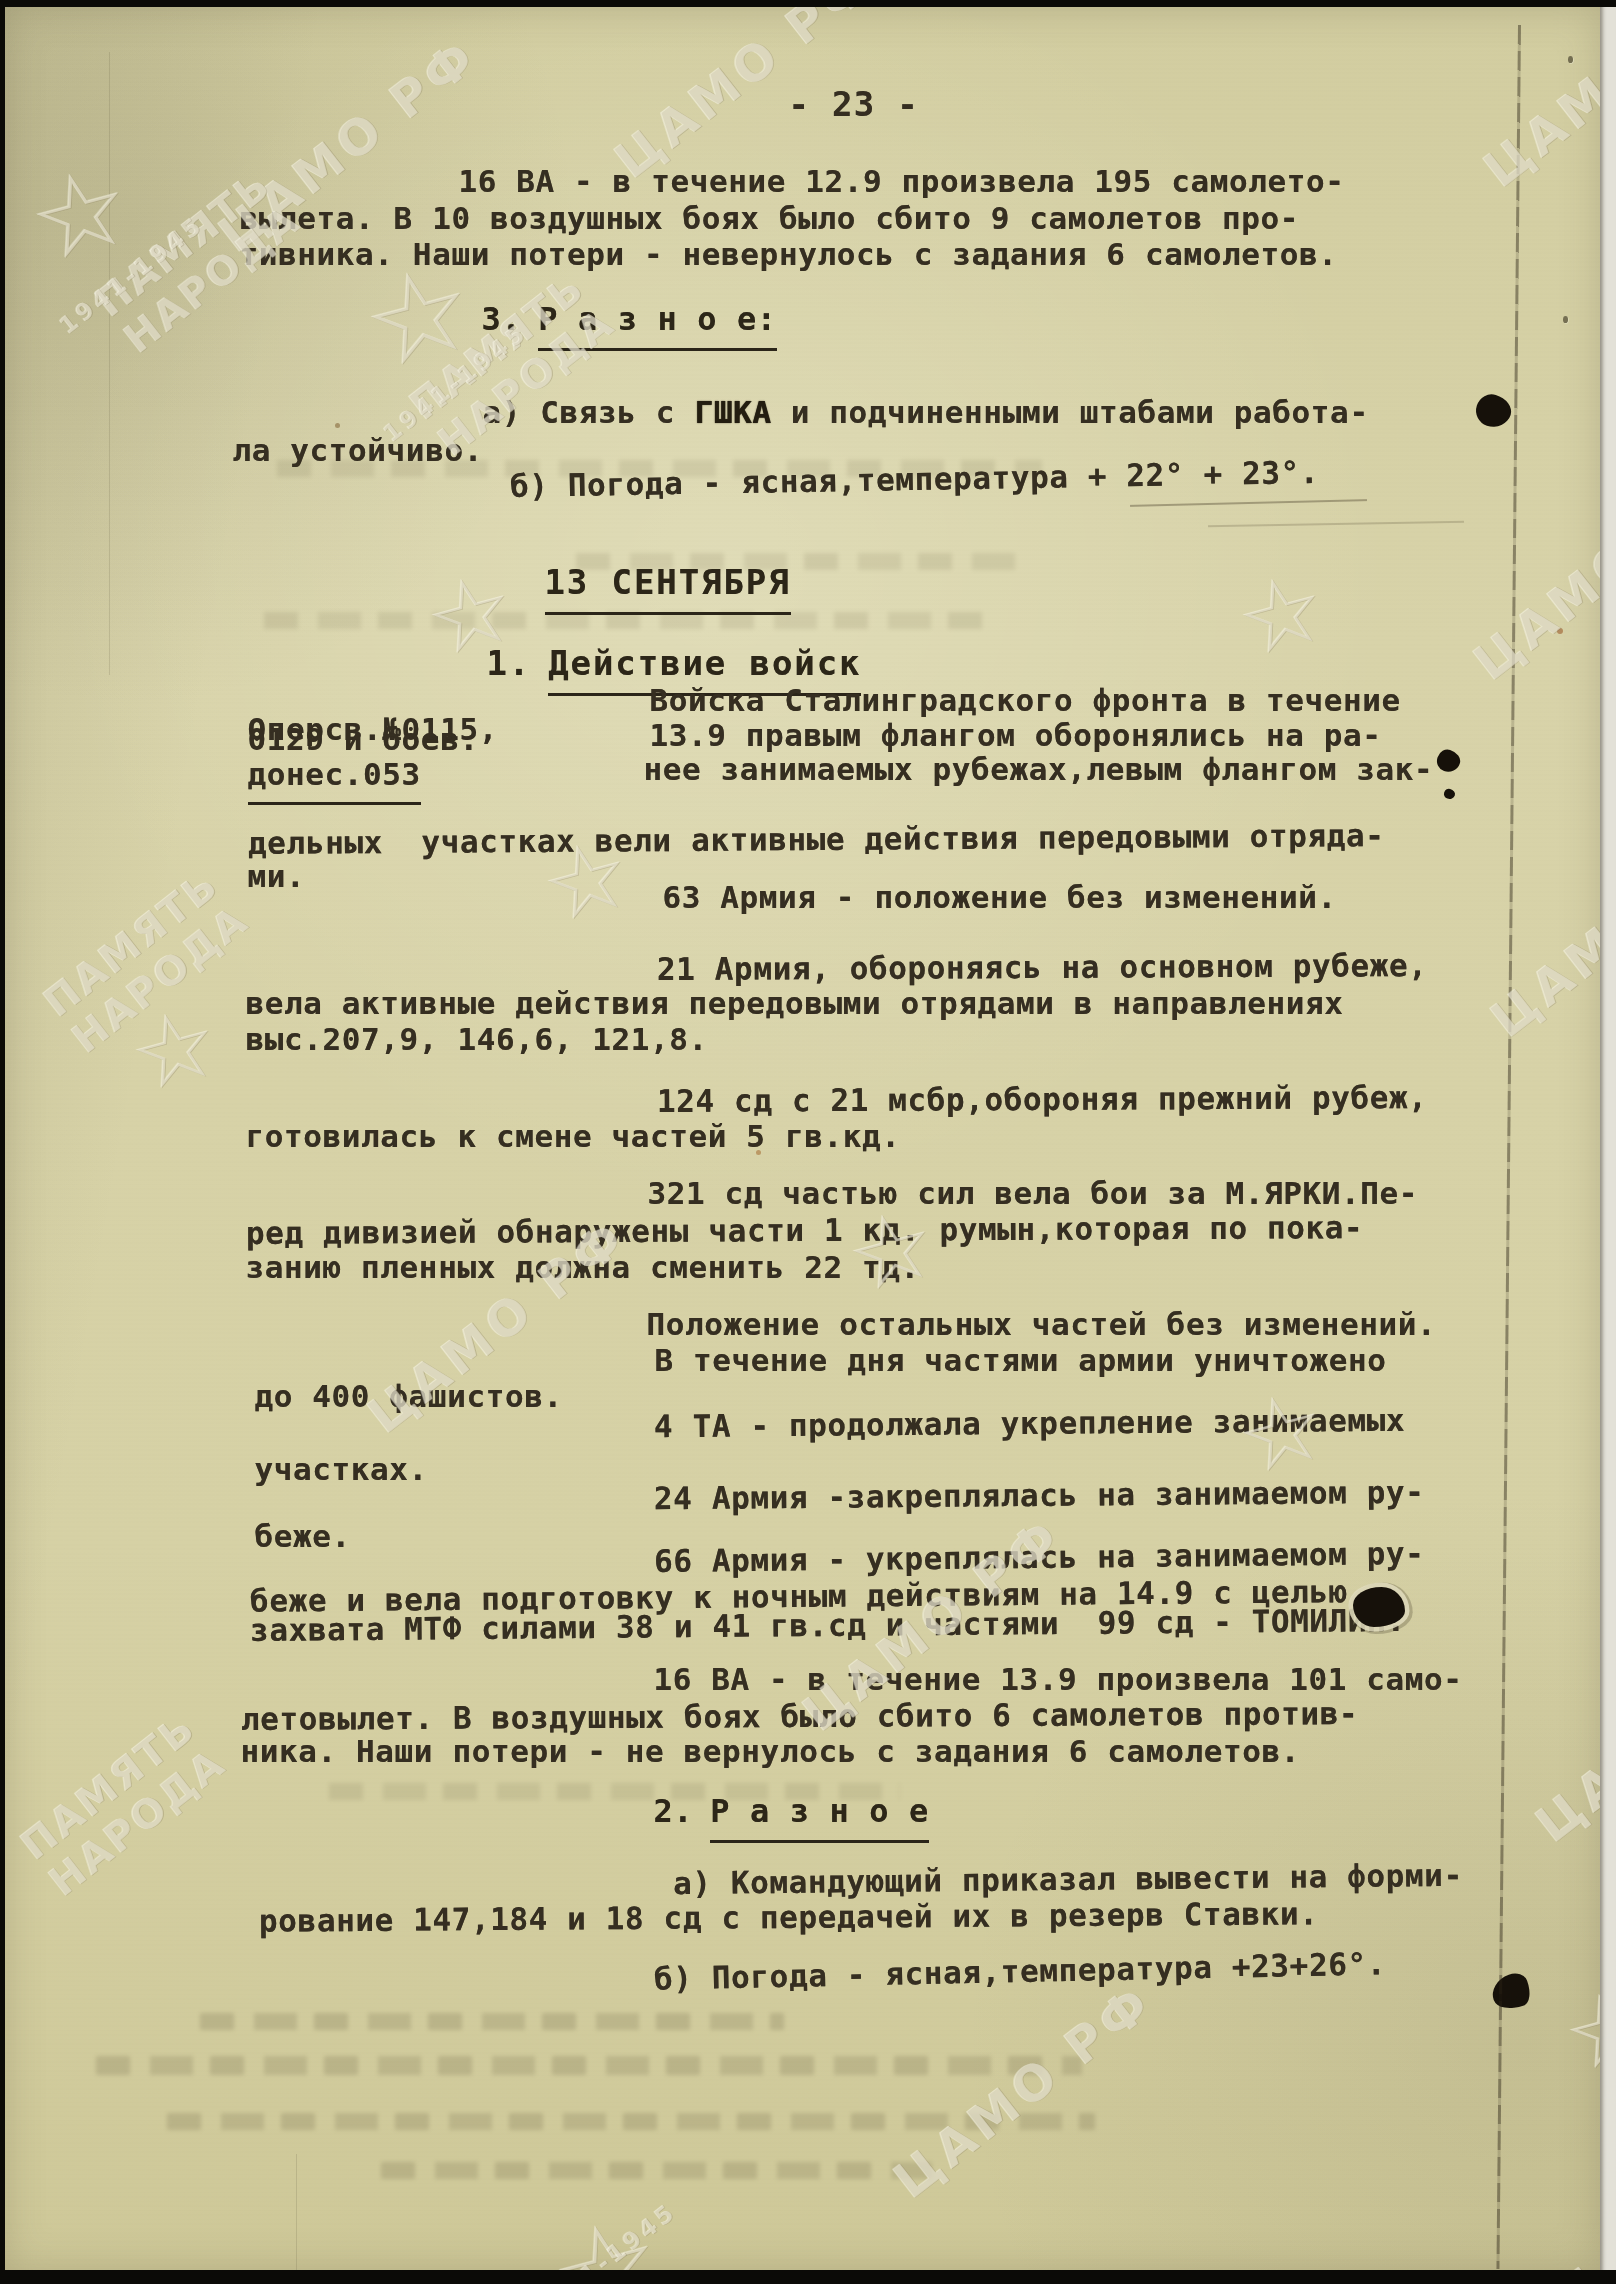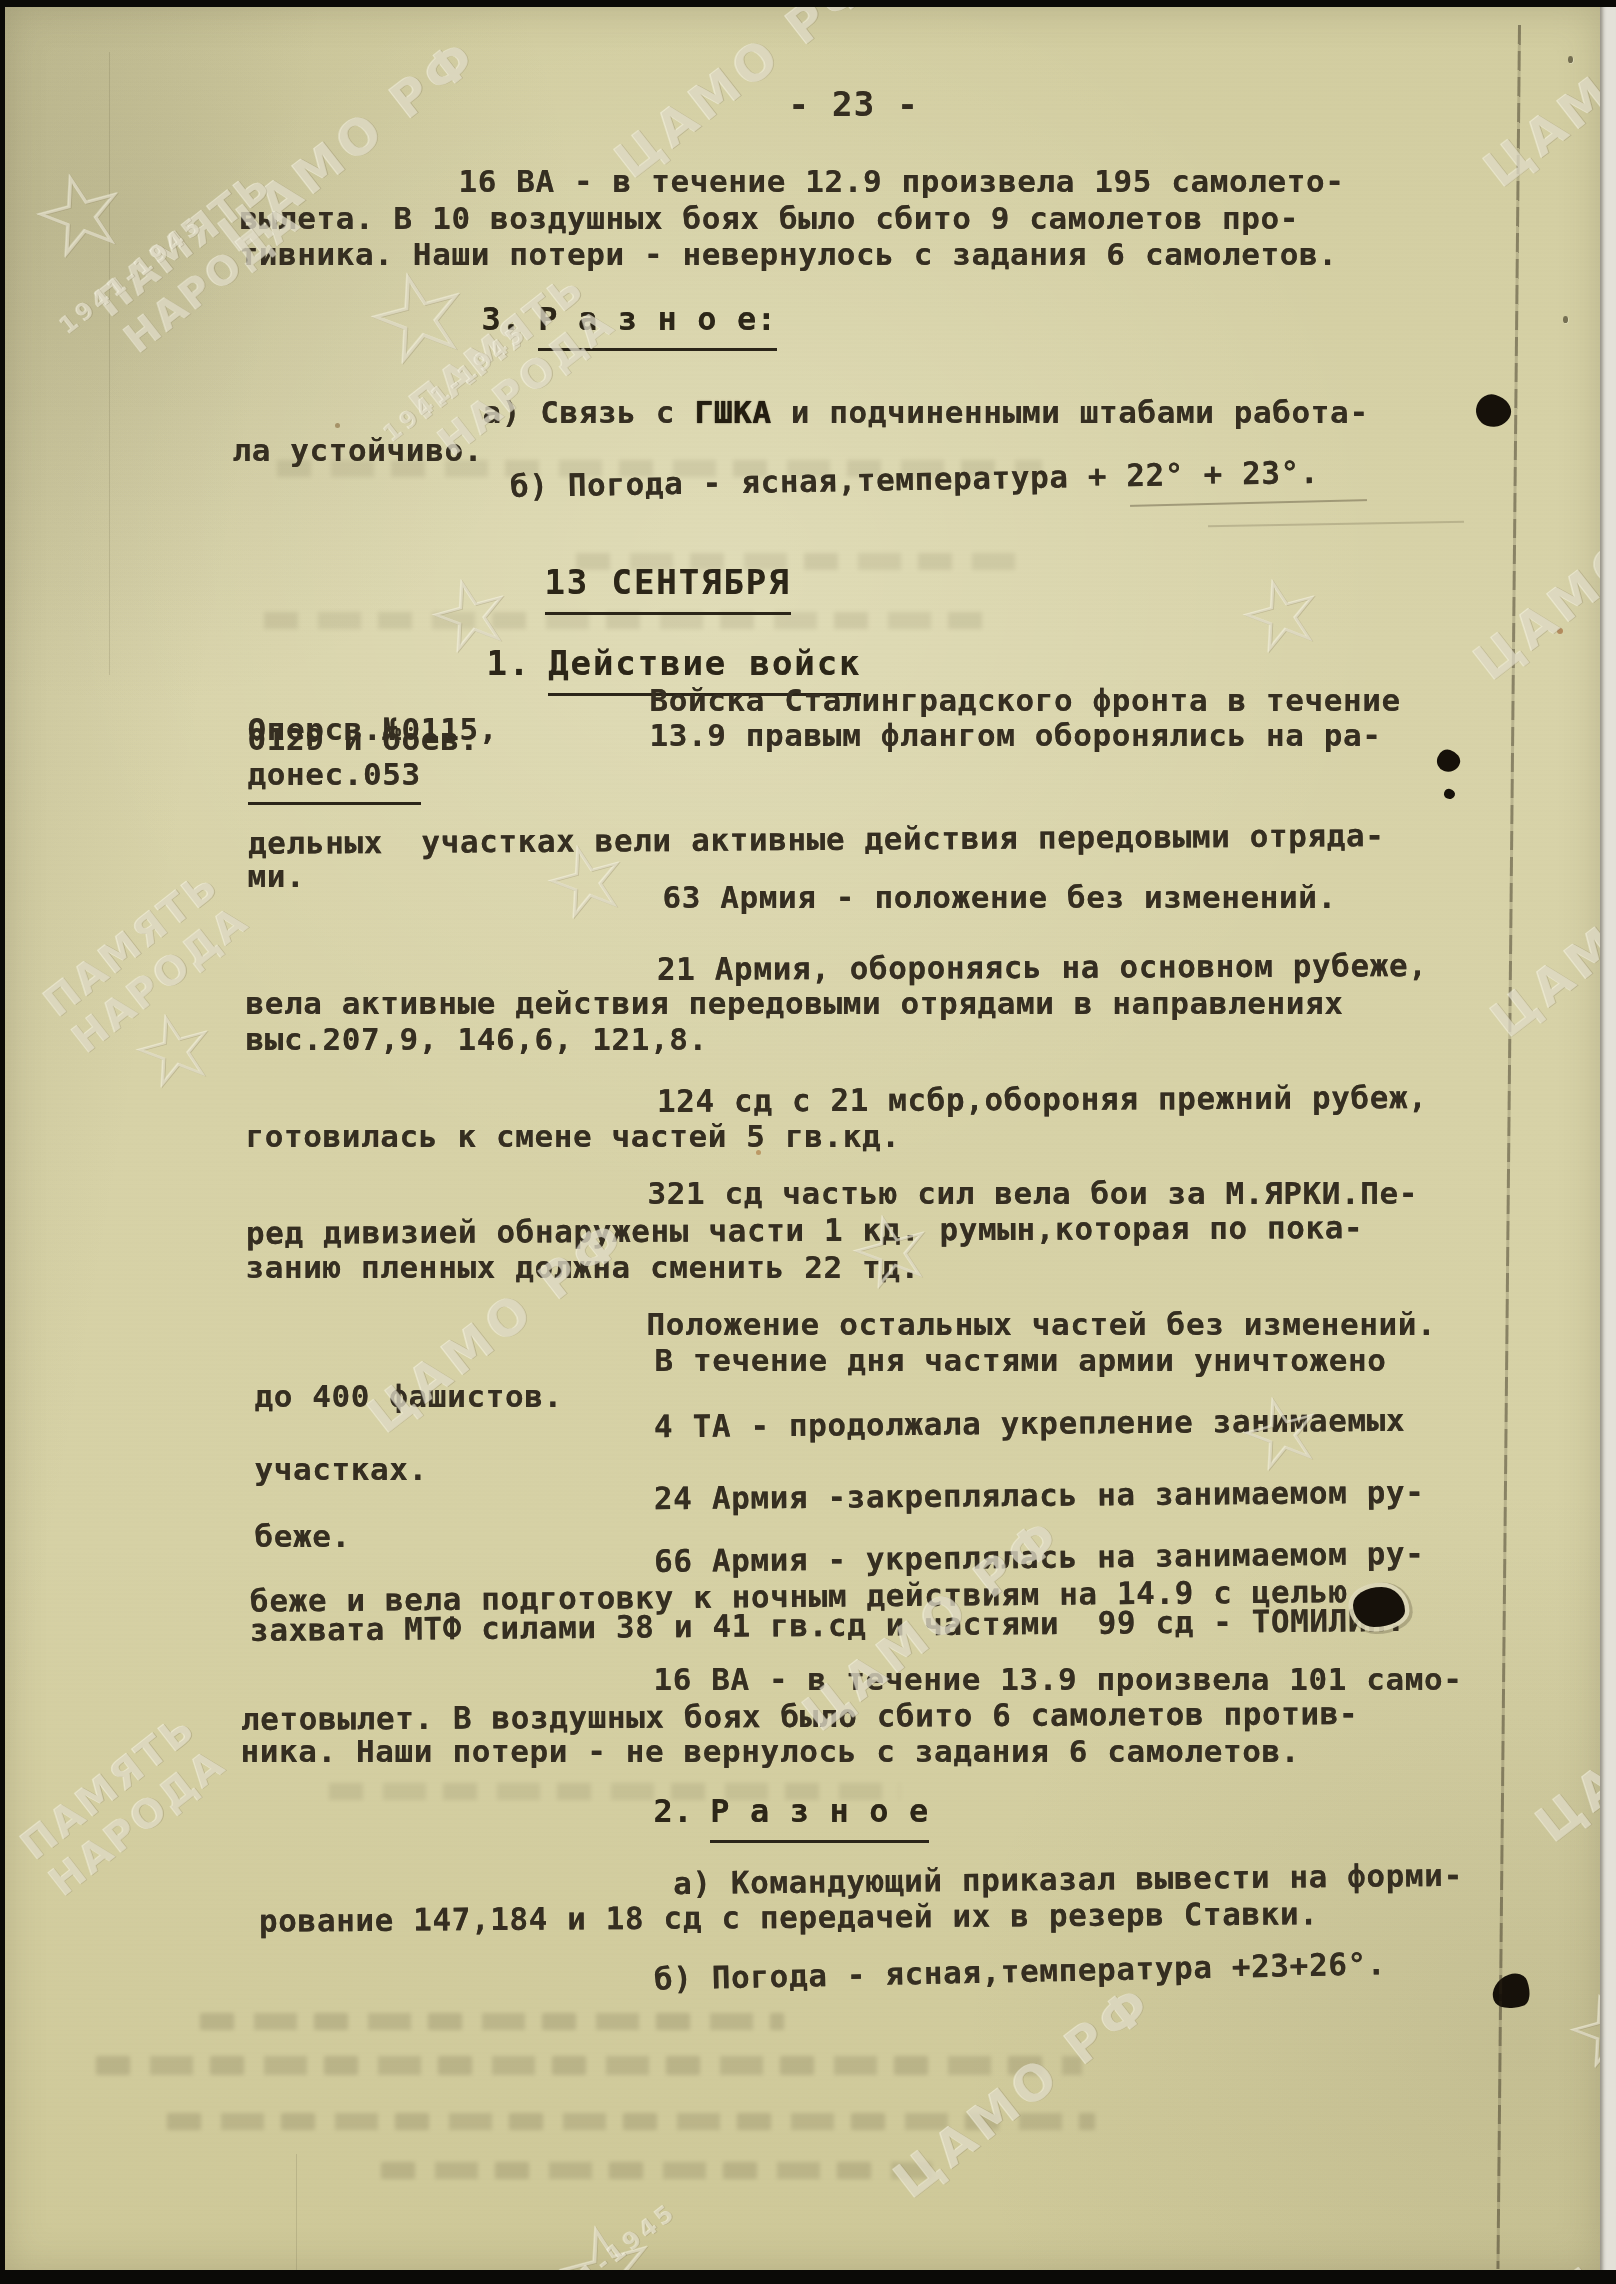--- a/index.html
+++ b/index.html
@@ -94,20 +94,21 @@
 
   <div class="t h fs52" style="left:540px;top:555px;"><span class="u">13 СЕНТЯБРЯ</span></div>
   <div class="t h fs52" style="left:482px;top:636px;"><span class="num">1.</span><span class="u">Действие войск</span></div>
 
   <div class="t" style="left:243px;top:704px;">Оперсв.№0115,</div>
   <div class="t" style="left:243px;top:714px;">0129 и боев.</div>
   <div class="t" style="left:243px;top:749px;"><span class="u">донес.053</span></div>
 
   <div class="t" style="left:645px;top:675px;">Войска Сталинградского фронта в течение</div>
   <div class="t" style="left:645px;top:710px;">13.9 правым флангом оборонялись на ра-</div>
+  <div class="t" style="left:639px;top:744px;">нее занимаемых рубежах,левым флангом зак-</div>
   <div class="t" style="left:243px;top:814px;transform:rotate(-.4deg);">дельных  участках вели активные действия передовыми отряда-</div>
   <div class="t" style="left:243px;top:851px;">ми.</div>
 
   <div class="t" style="left:658px;top:872px;">63 Армия - положение без изменений.</div>
 
   <div class="t" style="left:652px;top:942px;transform:rotate(-.3deg);">21 Армия, обороняясь на основном рубеже,</div>
   <div class="t" style="left:241px;top:978px;">вела активные действия передовыми отрядами в направлениях</div>
   <div class="t" style="left:241px;top:1014px;">выс.207,9, 146,6, 121,8.</div>
 
   <div class="t" style="left:652px;top:1074px;transform:rotate(-.3deg);">124 сд с 21 мсбр,обороняя прежний рубеж,</div>

